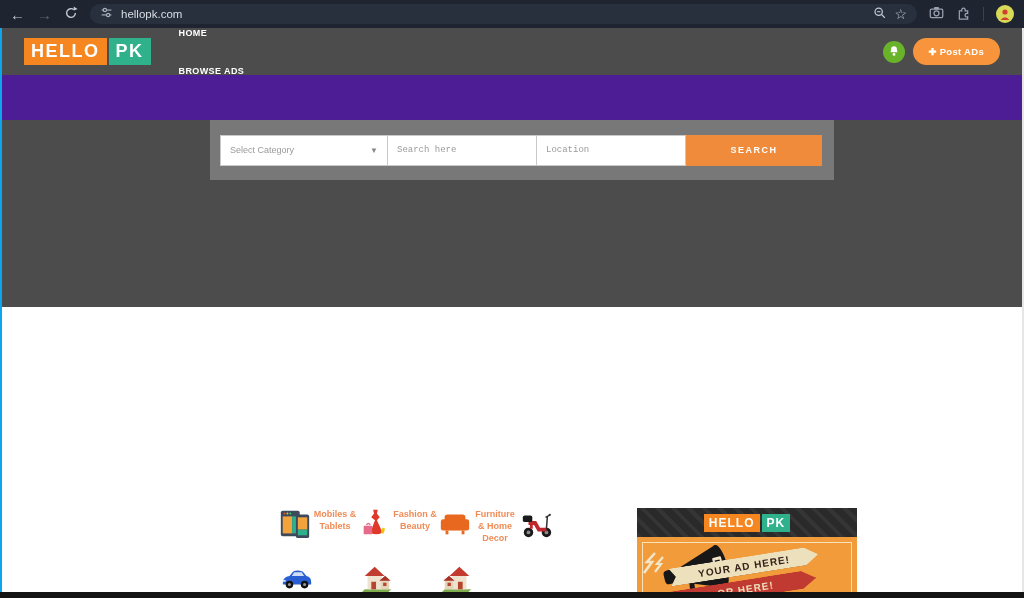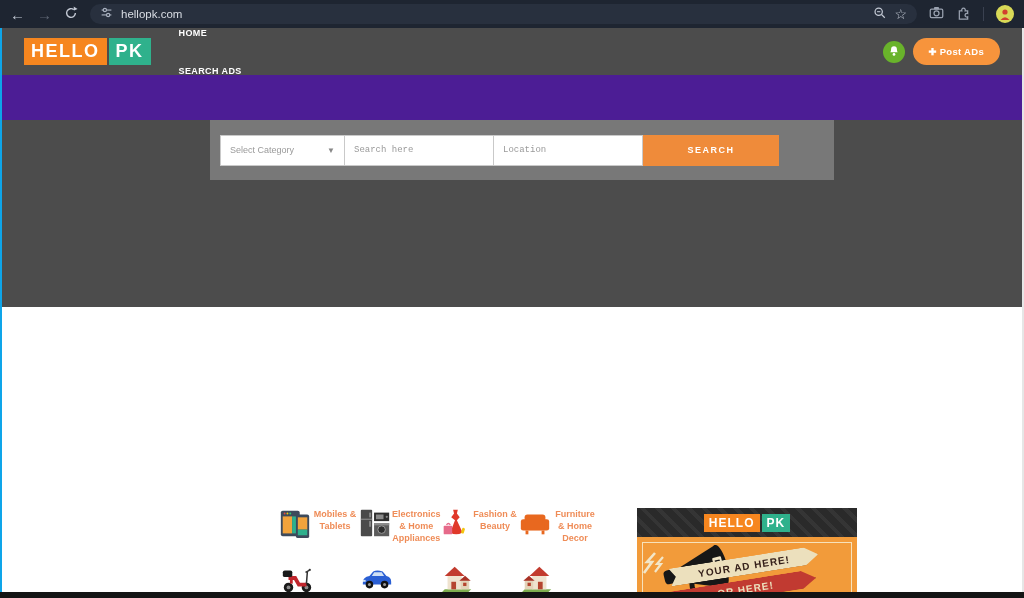--- a/index.html
+++ b/index.html
@@ -39,21 +39,21 @@
   .bell-circle { width:22px; height:22px; border-radius:50%; background:#69b32b;
                  display:flex; align-items:center; justify-content:center; cursor:pointer; }
   .post-ads-btn { background:#f7943c; border:none; color:#fff; font-weight:bold;
                   font-size:9.5px; padding:6px 16px; height:27px; border-radius:14px;
                   cursor:pointer; font-family:inherit; letter-spacing:.3px; }
 
   
   .hero { height:187px; background:#4c4c4c; }
   .search-panel { width:624px; height:60px; background:#787878; margin-left:208px;
                   margin-top:45px; display:flex; align-items:center; padding:0 10px; }
-  .select-box { width:125px; height:31px; background:#fff; border:1px solid #c9c9c9;
+  .select-box { width:168px; height:31px; background:#fff; border:1px solid #c9c9c9;
                 display:flex; align-items:center; padding:0 9px; cursor:pointer; }
   .select-box .sel-text { color:#9a9a9a; font-size:9px; flex:1; }
   .select-box .caret { color:#888; font-size:8px; }
   .search-input { width:149px; height:31px; border:1px solid #c9c9c9; border-left:none;
                   padding:0 9px; font-size:9px; color:#555; font-family:Liberation Mono, monospace; }
   .search-input::placeholder { color:#9a9a9a; }
   .search-btn { width:136px; height:31px; background:#ef8b3a; border:none; color:#fff;
                 font-weight:bold; font-size:9px; letter-spacing:1.5px; cursor:pointer;
                 font-family:inherit; }
 
@@ -150,21 +150,21 @@
 
 <div class="window">
 
   <div class="site-header">
     <div class="logo">
       <span class="logo-hello">HELLO</span>
       <span class="logo-pk">PK</span>
     </div>
     <nav class="main-nav">
       <span class="nav-link">HOME</span>
-      <span class="nav-link">SEARCH ADS</span>
+      <span class="nav-link">BROWSE ADS</span>
     </nav>
     <div class="header-right">
       <span class="bell-circle">
         <span>
           <svg width="12" height="12" viewBox="0 0 14 14">
               <path d="M7 1.5 a3.4 3.4 0 0 1 3.4 3.4 c0 2.6 1.1 3.6 1.1 3.6 H2.5 c0 0 1.1-1 1.1-3.6 A3.4 3.4 0 0 1 7 1.5 Z" fill="#fff"></path>
               <circle cx="7" cy="11" r="1.6" fill="#fff"></circle>
             </svg>
         </span>
       </span>
@@ -198,37 +198,20 @@
             <rect x="5" y="11" width="10" height="18" fill="#f2a33c"></rect>
             <rect x="15" y="11" width="6" height="18" fill="#2eb08d"></rect>
             <rect x="19" y="9" width="14" height="25" rx="2" fill="#3d4a5c"></rect>
             <rect x="21" y="12" width="10" height="13" fill="#f2a33c"></rect>
             <rect x="21" y="25" width="10" height="6" fill="#2eb08d"></rect>
           </svg>
         </span>
         <span class="cat-label">Mobiles &amp; Tablets</span>
       </div>
 
-      <div class="cat">
-        <span class="cat-icon">
-          <svg width="34" height="34" viewBox="0 0 36 36">
-            <rect x="3" y="4" width="12" height="28" rx="1" fill="#4a4a4a"></rect>
-            <line x1="3" y1="14" x2="15" y2="14" stroke="#9c9c9c" stroke-width="1"></line>
-            <rect x="12" y="7" width="1.5" height="5" fill="#9c9c9c"></rect>
-              <rect x="12" y="16" width="1.5" height="6" fill="#9c9c9c"></rect>
-            <rect x="17" y="7" width="16" height="9" fill="#2e2e2e"></rect>
-            <rect x="19" y="9" width="8" height="5" fill="#8a8a8a"></rect>
-              <circle cx="30.5" cy="11.5" r="1.2" fill="#8a8a8a"></circle>
-            <rect x="17" y="18" width="16" height="14" fill="#5c5c5c"></rect>
-            <circle cx="25" cy="25" r="4" fill="#2e2e2e" stroke="#9c9c9c" stroke-width="1"></circle>
-            <rect x="17" y="18" width="16" height="2.5" fill="#8a8a8a"></rect>
-          </svg>
-        </span>
-        <span class="cat-label">Electronics &amp; Home Appliances</span>
-      </div>
 
       <div class="cat">
         <span class="cat-icon">
           <svg width="34" height="34" viewBox="0 0 36 36">
             <path d="M16 4 L21 4 L20 8 L23 12 L20 15 L26 28 Q19 32 13 28 L18 15 L14 12 L17 8 Z" fill="#e0392a"></path>
             <path d="M9 20 q2 -3 4 0" fill="none" stroke="#e66a8a" stroke-width="1.4"></path>
             <rect x="6" y="21" width="9" height="9" rx="1" fill="#e66a8a"></rect>
             <rect x="25" y="23" width="3" height="6" rx="1" fill="#f1c40f" transform="rotate(18 26 26)"></rect>
           </svg>
         </span>

